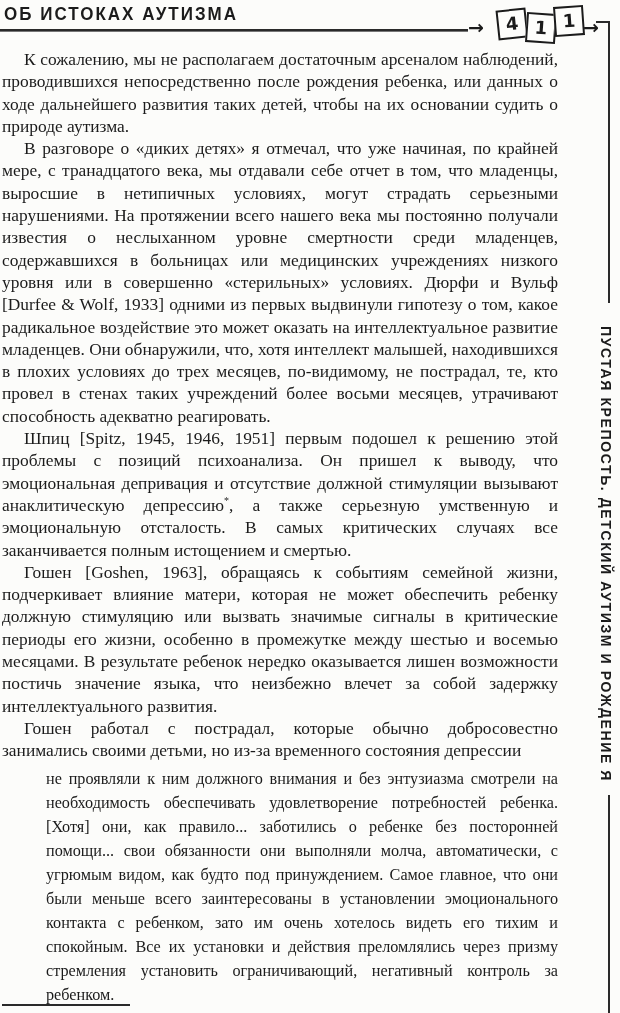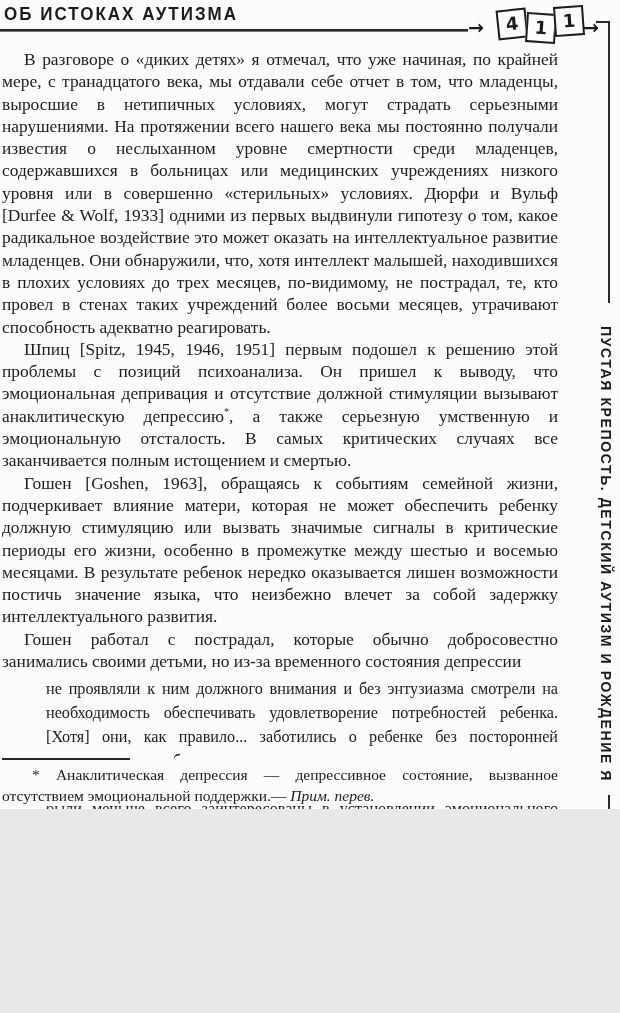--- a/index.html
+++ b/index.html
@@ -1,17 +1,17 @@
 <!DOCTYPE html>
 <html lang="ru"><head>
 <meta charset="utf-8">
 <style>
   html,body { margin:0; padding:0; background:#e8e8e6; }
   .page {
-    position:relative; width:620px; height:809px; margin:0 auto;
+    position:relative; width:620px; height:1013px; margin:0 auto;
     background:#fcfcfa; color:#1b1b1b; overflow:hidden;
     font-family:"Liberation Serif", serif;
   }
 
   
   .running-title {
     position:absolute; left:4px; top:3px;
     font-family:"Liberation Sans", sans-serif; font-weight:bold;
     font-size:17px; letter-spacing:2px; transform:scale(1,1.12);
     transform-origin:left top; white-space:nowrap;
@@ -81,26 +81,26 @@
   <span class="pgbox pg2">1</span>
   <span class="pgbox pg3">1</span>
   <span class="arrow arrow-out">→</span>
 
   <div class="corner-stub"></div>
   <div class="vline-top"></div>
   <div class="vtitle">ПУСТАЯ КРЕПОСТЬ. ДЕТСКИЙ АУТИЗМ И РОЖДЕНИЕ Я</div>
   <div class="vline-bottom"></div>
 
   <main class="body">
+    <p>К сожалению, мы не располагаем достаточным арсеналом наблюдений, проводившихся непосредственно после рождения ребенка, или данных о ходе дальнейшего развития таких детей, чтобы на их основании судить о природе аутизма.</p>
     <p>В разговоре о «диких детях» я отмечал, что уже начиная, по крайней мере, с транадцатого века, мы отдавали себе отчет в том, что младенцы, выросшие в нетипичных условиях, могут страдать серьезными нарушениями. На протяжении всего нашего века мы постоянно получали известия о неслыханном уровне смертности среди младенцев, содержавшихся в больницах или медицинских учреждениях низкого уровня или в совершенно «стерильных» условиях. Дюрфи и Вульф [Durfee &amp; Wolf, 1933] одними из первых выдвинули гипотезу о том, какое радикальное воздействие это может оказать на интеллектуальное развитие младенцев. Они обнаружили, что, хотя интеллект малышей, находившихся в плохих условиях до трех месяцев, по-видимому, не пострадал, те, кто провел в стенах таких учреждений более восьми месяцев, утрачивают способность адекватно реагировать.</p>
     <p><span>Шпиц [Spitz, 1945, 1946, 1951] первым подошел к решению этой проблемы с позиций психоанализа. Он пришел к выводу, что эмоциональная депривация и отсутствие должной стимуляции вызывают анаклитическую депрессию</span><sup class="fnmark">*</sup><span>, а также серьезную умственную и эмоциональную отсталость. В самых критических случаях все заканчивается полным истощением и смертью.</span></p>
     <p>Гошен [Goshen, 1963], обращаясь к событиям семейной жизни, подчеркивает влияние матери, которая не может обеспечить ребенку должную стимуляцию или вызвать значимые сигналы в критические периоды его жизни, особенно в промежутке между шестью и восемью месяцами. В результате ребенок нередко оказывается лишен возможности постичь значение языка, что неизбежно влечет за собой задержку интеллектуального развития.</p>
     <p>Гошен работал с пострадал, которые обычно добросовестно занимались своими детьми, но из-за временного состояния депрессии</p>
     <blockquote>не проявляли к ним должного внимания и без энтузиазма смотрели на необходимость обеспечивать удовлетворение потребностей ребенка. [Хотя] они, как правило... заботились о ребенке без посторонней помощи... свои обязанности они выполняли молча, автоматически, с угрюмым видом, как будто под принуждением. Самое главное, что они были меньше всего заинтересованы в установлении эмоционального контакта с ребенком, зато им очень хотелось видеть его тихим и спокойным. Все их установки и действия преломлялись через призму стремления установить ограничивающий, негативный контроль за ребенком.</blockquote>
     <p>По мнению Гошена, матери, чье депрессивное настроение и погруженность в себя значимо коррелируют с отставанием в психическом развитии их детей, по ряду личностных черт чрезвычайно похожи на матерей многих</p>
   </main>
 
   <div class="footnote">
     <div class="fn-rule"></div>
-    <p><span>*</span> <span>Анаклитическая депрессия — депрессивное состояние, вызванное отсутствием эмоциональной поддержки.—</span> <i>Прим. перев.</i></p>
   </div>
 
 </div>
 
 </body></html>

